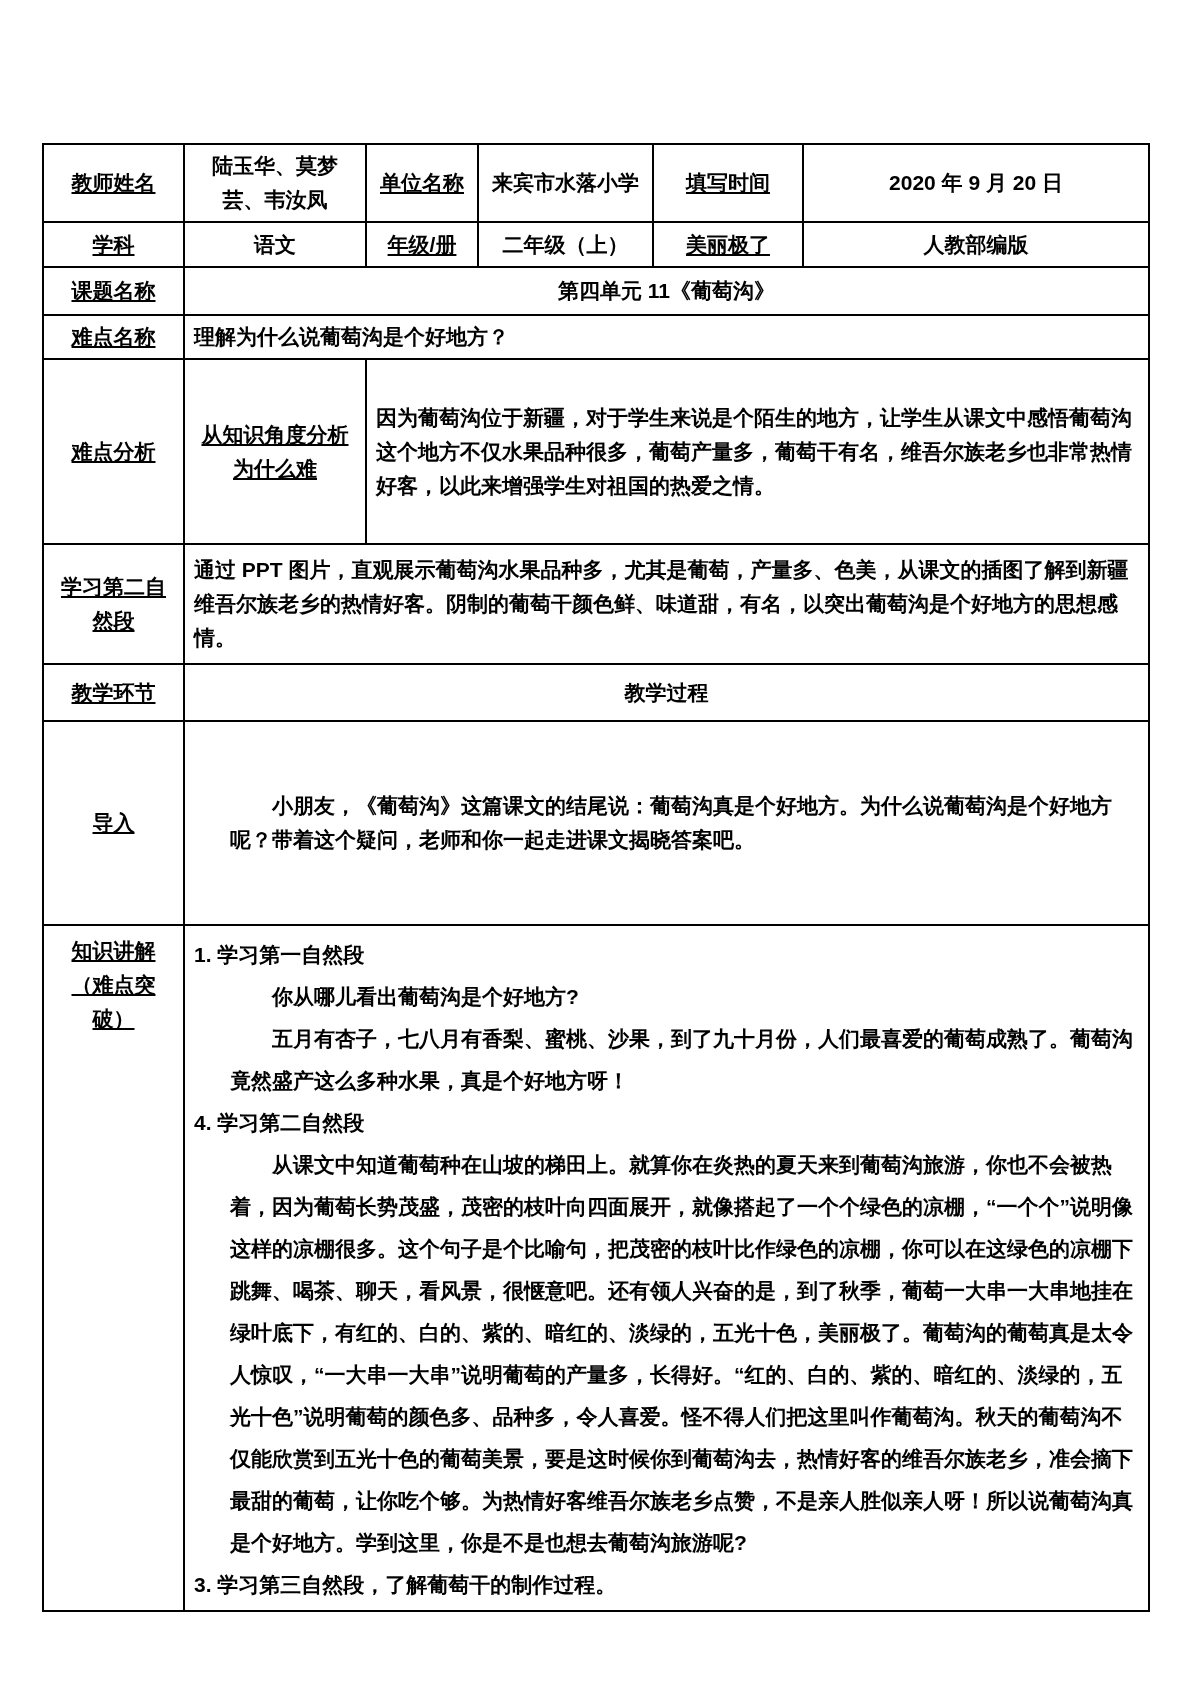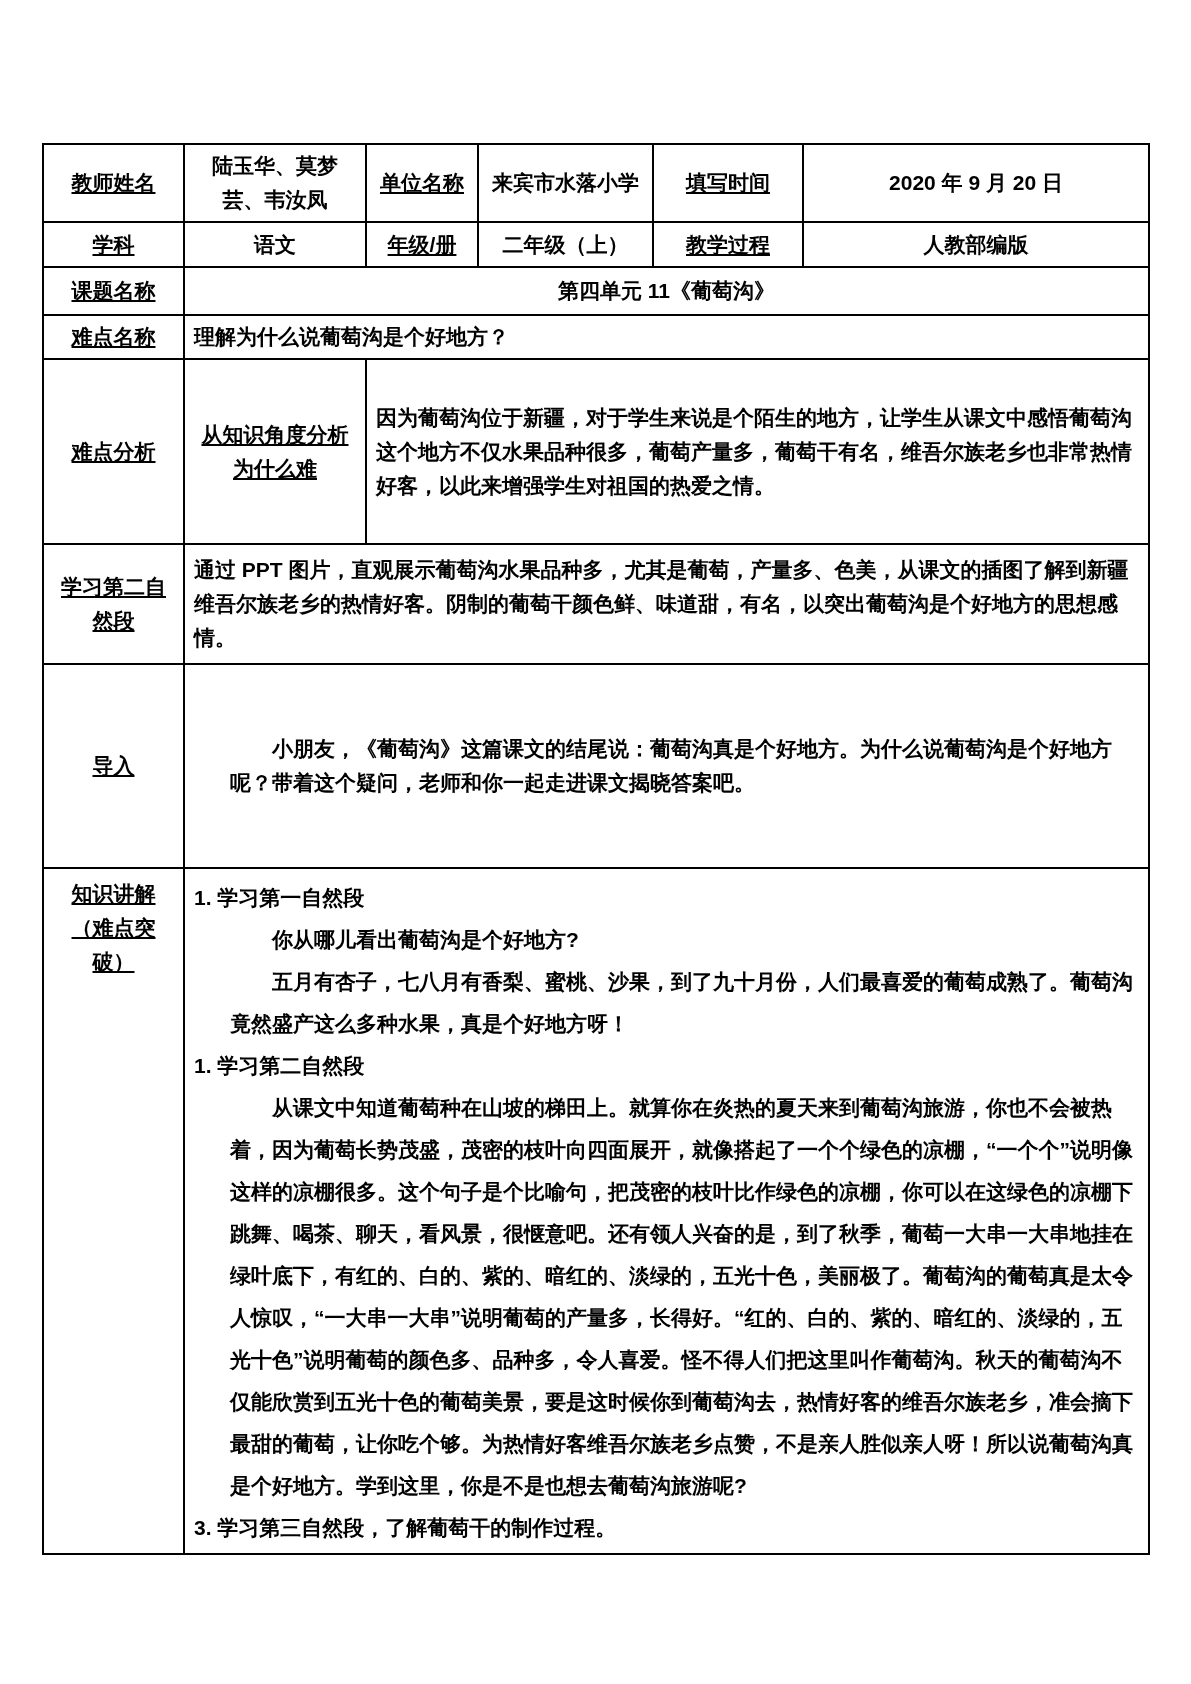--- a/index.html
+++ b/index.html
@@ -59,55 +59,59 @@
         <td class="lbl">单位名称</td>
         <td class="center">来宾市水落小学</td>
         <td class="lbl">填写时间</td>
         <td class="center">2020 年 9 月 20 日</td>
       </tr>
       <tr style="height:45px">
         <td class="lbl">学科</td>
         <td class="center">语文</td>
         <td class="lbl">年级/册</td>
         <td class="center">二年级（上）</td>
-        <td class="lbl">教学过程</td>
+        <td class="lbl">美丽极了</td>
         <td class="center">人教部编版</td>
       </tr>
       <tr style="height:48px">
         <td class="lbl">课题名称</td>
         <td colspan="5" class="center">第四单元 11《葡萄沟》</td>
       </tr>
       <tr style="height:34px">
         <td class="lbl">难点名称</td>
         <td colspan="5">理解为什么说葡萄沟是个好地方？</td>
       </tr>
       <tr style="height:185px">
         <td class="lbl">难点分析</td>
         <td class="lbl">从知识角度分析为什么难</td>
         <td colspan="4">因为葡萄沟位于新疆，对于学生来说是个陌生的地方，让学生从课文中感悟葡萄沟这个地方不仅水果品种很多，葡萄产量多，葡萄干有名，维吾尔族老乡也非常热情好客，以此来增强学生对祖国的热爱之情。</td>
       </tr>
       <tr style="height:120px">
         <td class="lbl">学习第二自然段</td>
         <td colspan="5">通过 PPT 图片，直观展示葡萄沟水果品种多，尤其是葡萄，产量多、色美，从课文的插图了解到新疆维吾尔族老乡的热情好客。阴制的葡萄干颜色鲜、味道甜，有名，以突出葡萄沟是个好地方的思想感情。</td>
       </tr>
+      <tr style="height:57px">
+        <td class="lbl">教学环节</td>
+        <td colspan="5" class="center">教学过程</td>
+      </tr>
       <tr style="height:204px">
         <td class="lbl">导入</td>
         <td colspan="5">
           <p class="indent">小朋友，《葡萄沟》这篇课文的结尾说：葡萄沟真是个好地方。为什么说葡萄沟是个好地方呢？带着这个疑问，老师和你一起走进课文揭晓答案吧。</p>
         </td>
       </tr>
       <tr style="height:620px">
         <td class="lbl top knowledge-label">
           <div>知识讲解</div>
           <div>（难点突破）</div>
         </td>
         <td colspan="5" class="top knowledge">
           <p>1. 学习第一自然段</p>
           <p class="indent">你从哪儿看出葡萄沟是个好地方?</p>
           <p class="indent">五月有杏子，七八月有香梨、蜜桃、沙果，到了九十月份，人们最喜爱的葡萄成熟了。葡萄沟竟然盛产这么多种水果，真是个好地方呀！</p>
-          <p>1. 学习第二自然段</p>
+          <p>4. 学习第二自然段</p>
           <p class="indent">从课文中知道葡萄种在山坡的梯田上。就算你在炎热的夏天来到葡萄沟旅游，你也不会被热着，因为葡萄长势茂盛，茂密的枝叶向四面展开，就像搭起了一个个绿色的凉棚，“一个个”说明像这样的凉棚很多。这个句子是个比喻句，把茂密的枝叶比作绿色的凉棚，你可以在这绿色的凉棚下跳舞、喝茶、聊天，看风景，很惬意吧。还有领人兴奋的是，到了秋季，葡萄一大串一大串地挂在绿叶底下，有红的、白的、紫的、暗红的、淡绿的，五光十色，美丽极了。葡萄沟的葡萄真是太令人惊叹，“一大串一大串”说明葡萄的产量多，长得好。“红的、白的、紫的、暗红的、淡绿的，五光十色”说明葡萄的颜色多、品种多，令人喜爱。怪不得人们把这里叫作葡萄沟。秋天的葡萄沟不仅能欣赏到五光十色的葡萄美景，要是这时候你到葡萄沟去，热情好客的维吾尔族老乡，准会摘下最甜的葡萄，让你吃个够。为热情好客维吾尔族老乡点赞，不是亲人胜似亲人呀！所以说葡萄沟真是个好地方。学到这里，你是不是也想去葡萄沟旅游呢?</p>
           <p>3. 学习第三自然段，了解葡萄干的制作过程。</p>
         </td>
       </tr>
     </tbody>
   </table>
 </div>
 
 </body></html>

